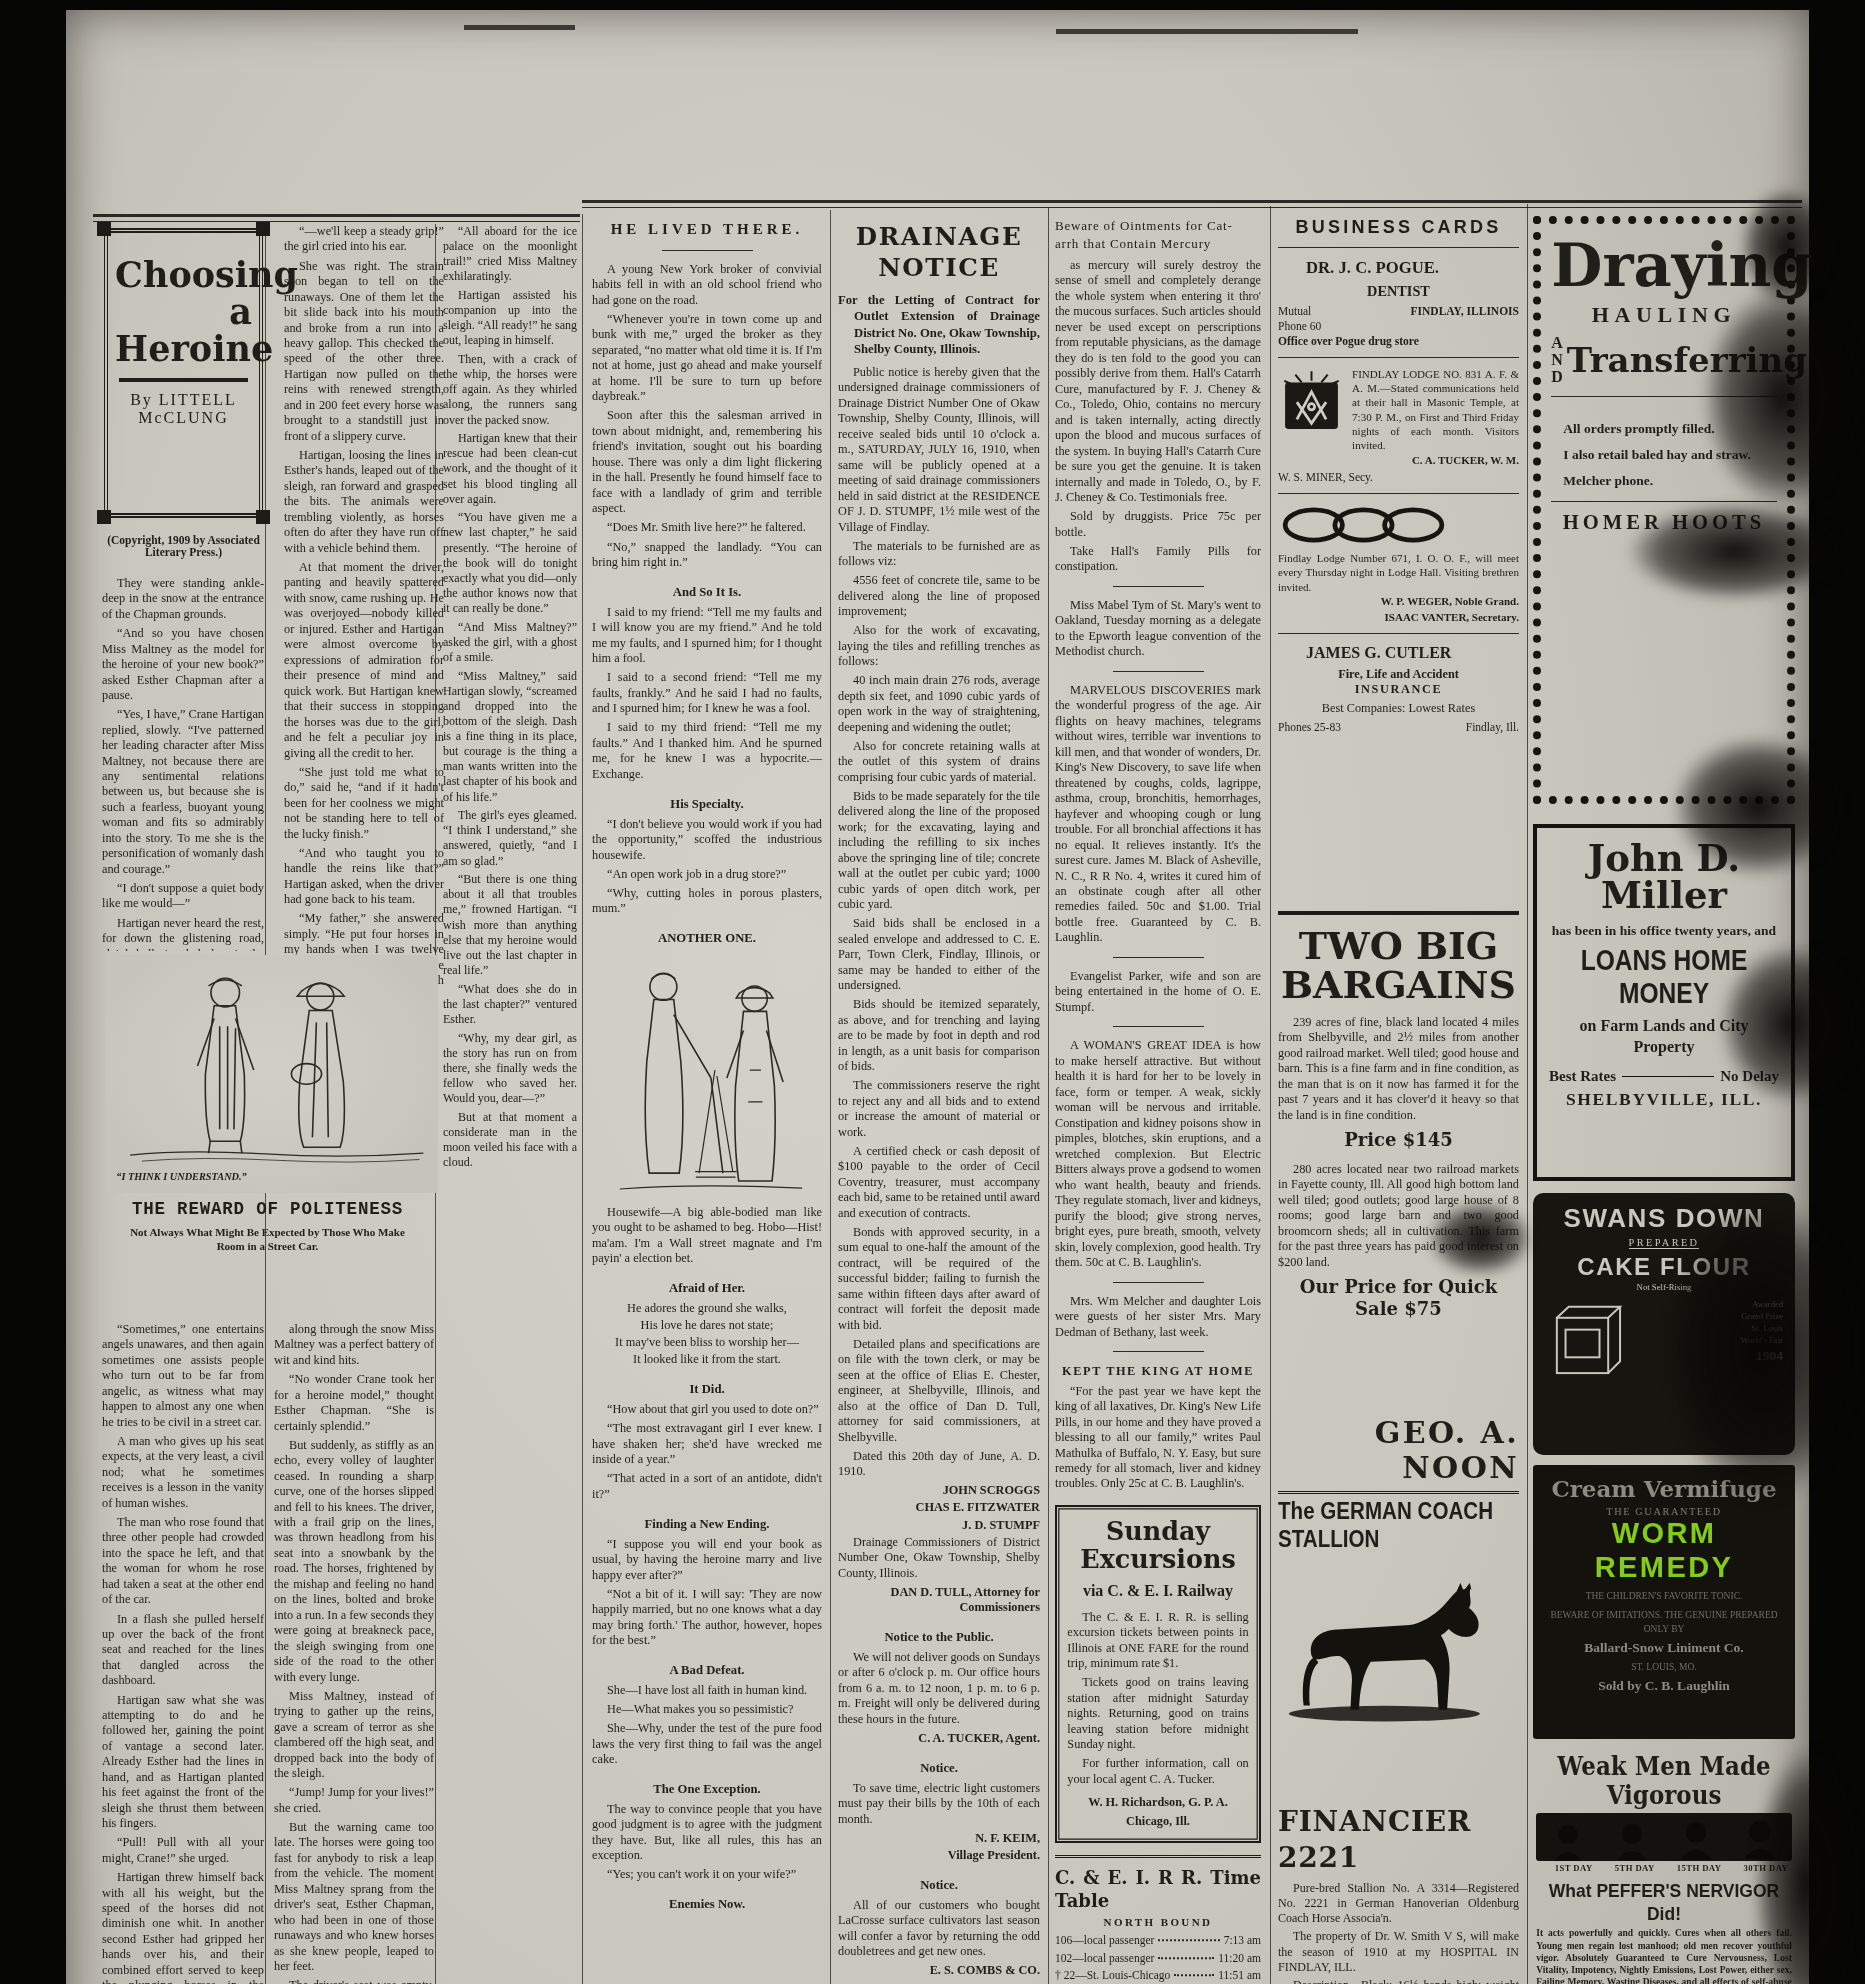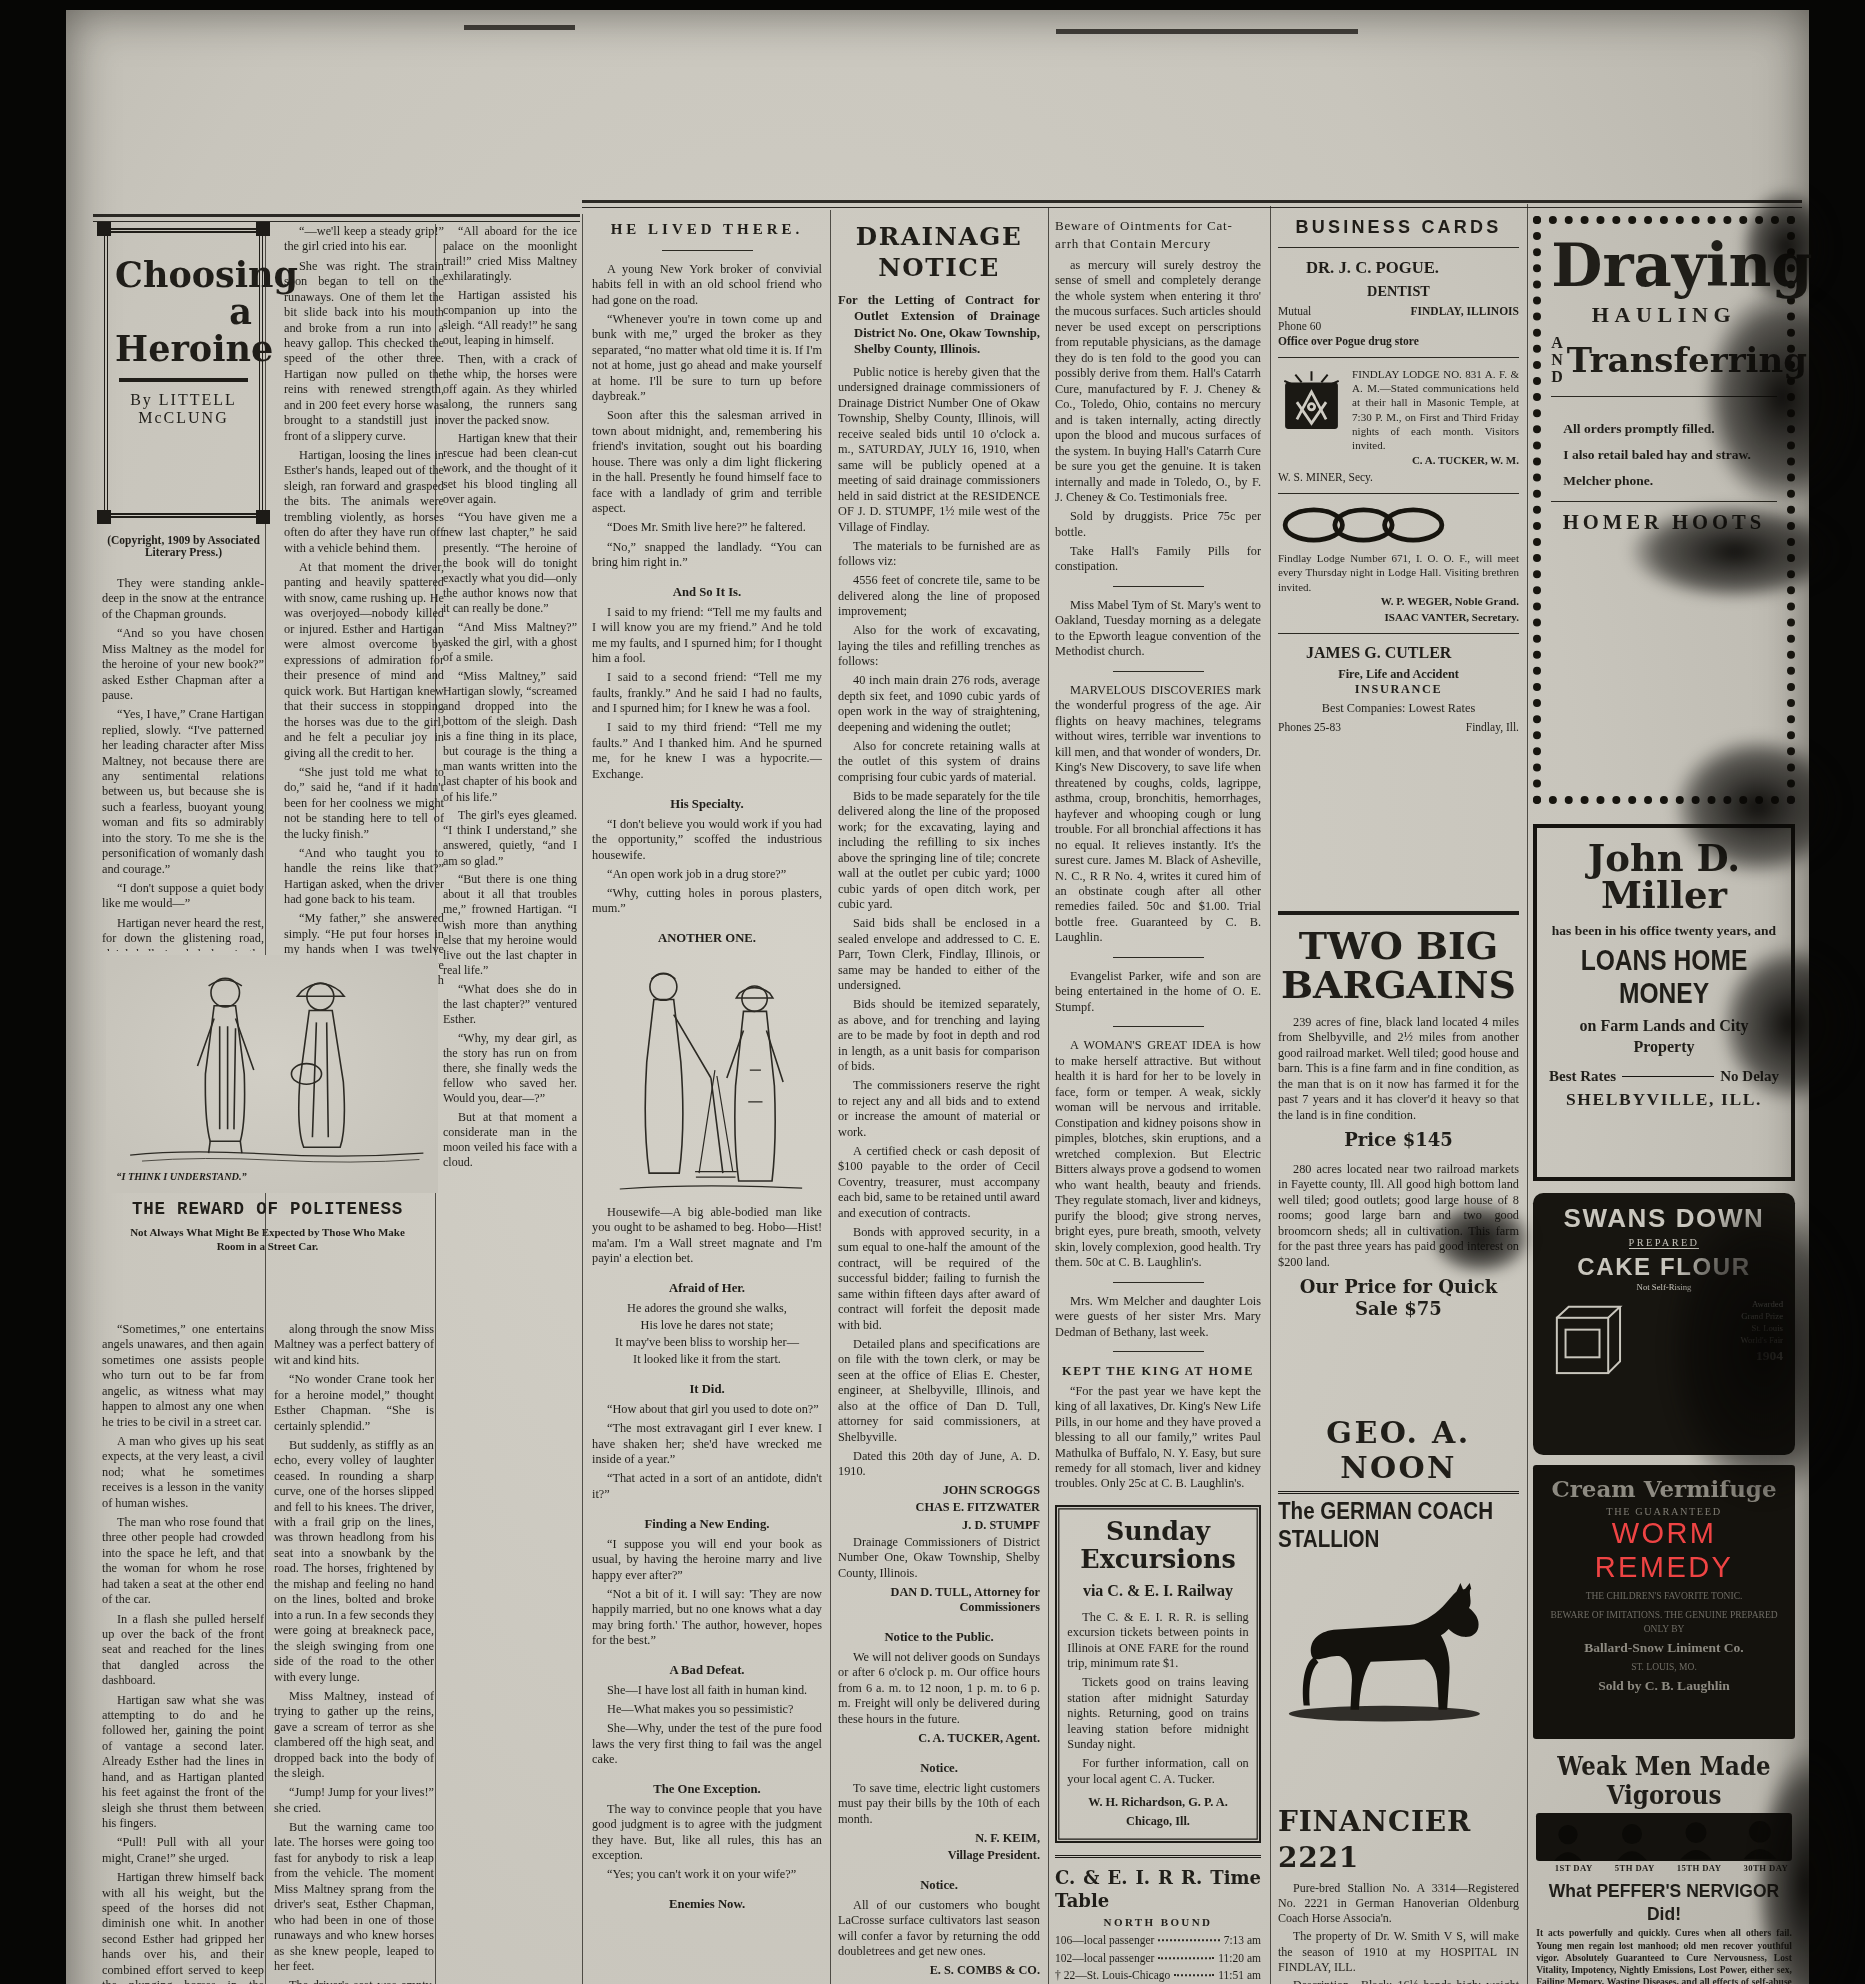--- a/index.html
+++ b/index.html
@@ -54,21 +54,21 @@
   
   .bchead{font-family:"Liberation Sans",sans-serif;font-weight:bold;font-size:18px;letter-spacing:3.2px;text-align:center;margin:1.6px 0 4px;}
   .cardrule{border-top:1.2px solid #2b2922;margin:8.7px 0;}
   .bigname{font-weight:bold;font-size:16.7px;margin-left:28px;}
   .cardline{font-size:11.5px;line-height:1.3;}
   .split{display:flex;justify-content:space-between;align-items:baseline;}
   .emblem{float:left;margin:2.4px 7.1px 2.4px 0;}
   
   .btitle{font-family:"DejaVu Serif",serif;font-weight:bold;font-size:38px;line-height:1.05;text-align:center;margin:10.3px 0 9.5px;}
   .bprice{font-family:"DejaVu Serif",serif;font-weight:bold;font-size:18px;text-align:center;margin:5.6px 0 10.3px;}
-  .noon{font-family:"DejaVu Serif",serif;font-weight:bold;font-size:30px;letter-spacing:2.4px;text-align:center;
+  .noon{font-family:"DejaVu Serif",serif;font-weight:bold;font-size:30px;letter-spacing:2.4px;text-align:right;
         border-bottom:3.2px double #1d1b17;padding-bottom:5.6px;}
   .gcs{font-family:"Liberation Sans",sans-serif;font-weight:bold;font-size:20.6px;transform:scaleY(1.15);margin:7.1px 0 3.2px;}
   .fintitle{font-family:"DejaVu Serif",serif;font-weight:bold;font-size:28px;letter-spacing:0.8px;margin:2.4px 0 5.6px;}
   
   .starbox{position:absolute;left:1533px;top:216px;width:262px;height:588px;border:8.7px dotted #17150f;
            box-sizing:border-box;padding:12px 10.3px;}
   .dray1{font-family:"DejaVu Serif",serif;font-weight:bold;font-size:59px;text-align:center;line-height:1;}
   .dray2{font-weight:bold;font-size:22px;letter-spacing:5.6px;text-align:center;margin:7.1px 0;}
   .drayrow{display:flex;align-items:center;}
   .drayand{font-weight:bold;font-size:16px;white-space:pre-line;line-height:1.05;margin-right:4px;}
@@ -87,21 +87,21 @@
   .millerdash{flex:1;border-top:1.6px solid #15130f;margin:0 6.4px;}
   .miller5{font-weight:bold;font-size:17.5px;letter-spacing:1.6px;text-align:center;margin-top:4px;}
   .darkad{position:absolute;left:1533px;box-sizing:border-box;color:#c9c6bd;background:#171510;border-radius:10.3px;
           padding:10.3px 12px;text-align:center;}
   .swan1{font-family:"Liberation Sans",sans-serif;font-weight:bold;font-size:26px;letter-spacing:1.6px;}
   .swan2{font-size:10.3px;letter-spacing:2.4px;border-bottom:1.2px solid #c9c6bd;display:inline-block;margin:3.2px 0;}
   .swanrow{display:flex;align-items:flex-start;justify-content:space-between;margin-top:5.6px;text-align:left;}
   .swansm{font-size:8.7px;line-height:1.4;text-align:right;}
   .verm1{font-family:"DejaVu Serif",serif;font-weight:bold;font-size:23px;color:#8d8a81;}
   .verm2{font-size:10.3px;letter-spacing:1.6px;color:#7e7b72;margin-top:4px;}
-  .verm3{font-family:"Liberation Sans",sans-serif;font-weight:normal;font-size:29px;letter-spacing:2.4px;color:#ef4444;line-height:1.15;}
+  .verm3{font-family:"Liberation Sans",sans-serif;font-weight:bold;font-size:29px;letter-spacing:2.4px;color:#84cc16;line-height:1.15;}
   .verm4{font-size:9.5px;color:#6f6c64;margin-top:4.8px;line-height:1.5;}
   .verm5{font-weight:bold;font-size:13.5px;color:#8d8a81;margin-top:3.2px;}
   .pefferbox{position:absolute;left:1533px;top:1749px;width:262px;height:310px;box-sizing:border-box;padding:4px 3.2px;}
   .peff1{font-family:"DejaVu Serif",serif;font-weight:bold;font-size:23px;text-align:center;transform:scaleY(1.1);}
   .headband{background:#14120e;height:48px;margin:6.4px 0 1.6px;display:flex;justify-content:space-around;align-items:flex-end;border-radius:3.2px;}
   .days{display:flex;justify-content:space-around;font-weight:bold;font-size:8.7px;letter-spacing:0.4px;}
   .peff2{font-family:"Liberation Sans",sans-serif;font-weight:bold;font-size:17.5px;text-align:center;margin:4.8px 0 4px;transform:scaleY(1.1);}
   .peffbody{font-size:9.5px;line-height:1.28;text-align:justify;font-weight:bold;}
   .illus{position:absolute;background:radial-gradient(ellipse at 50% 45%, #d2cfc6, #c6c3ba 85%);}
   svg{display:block;}

